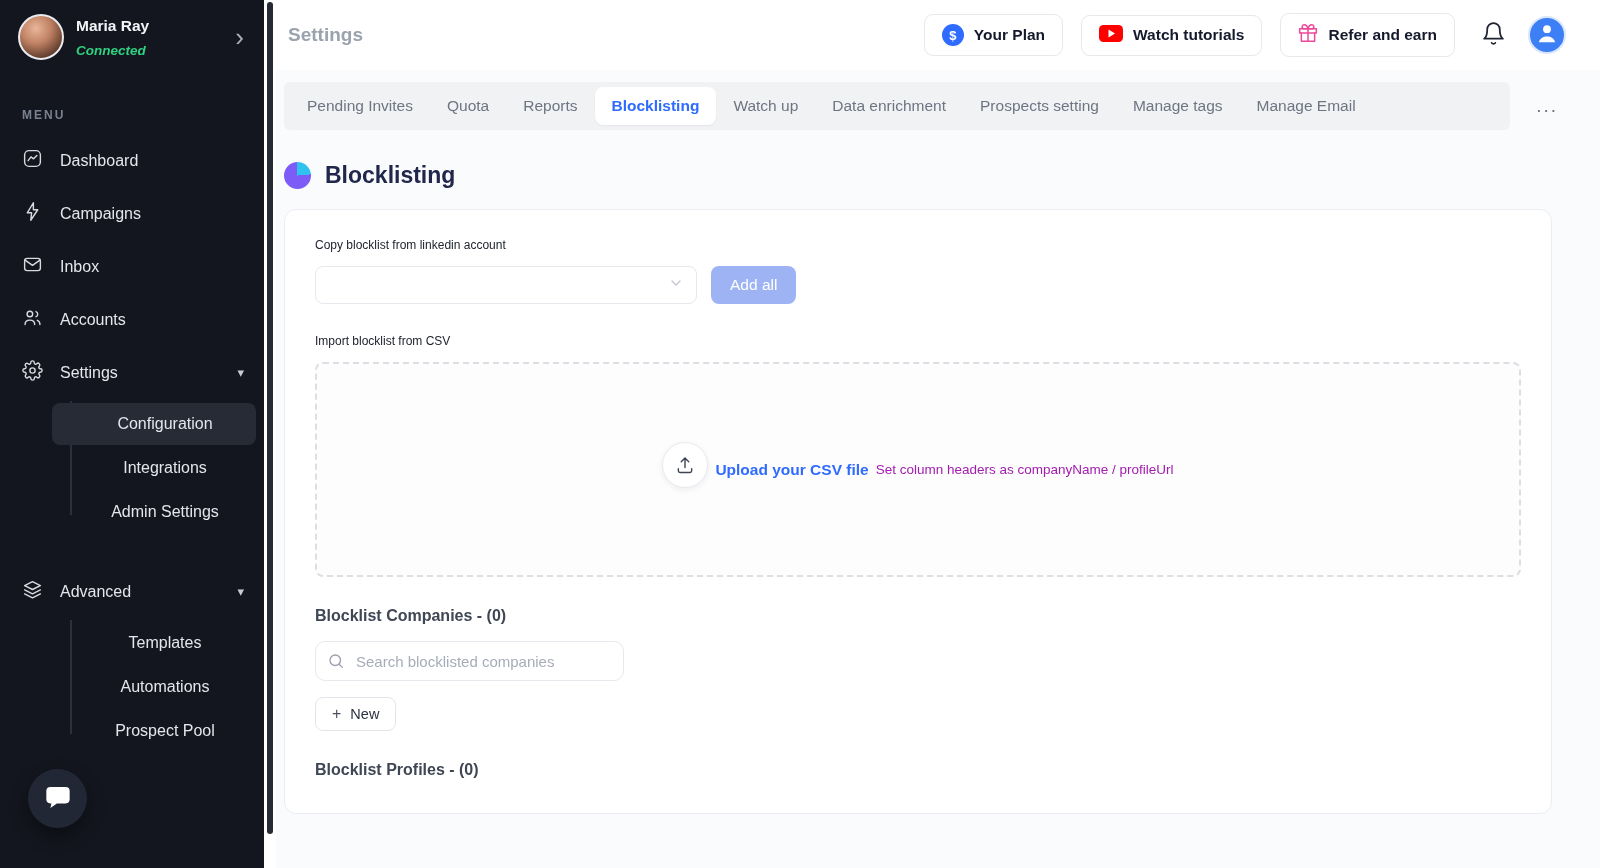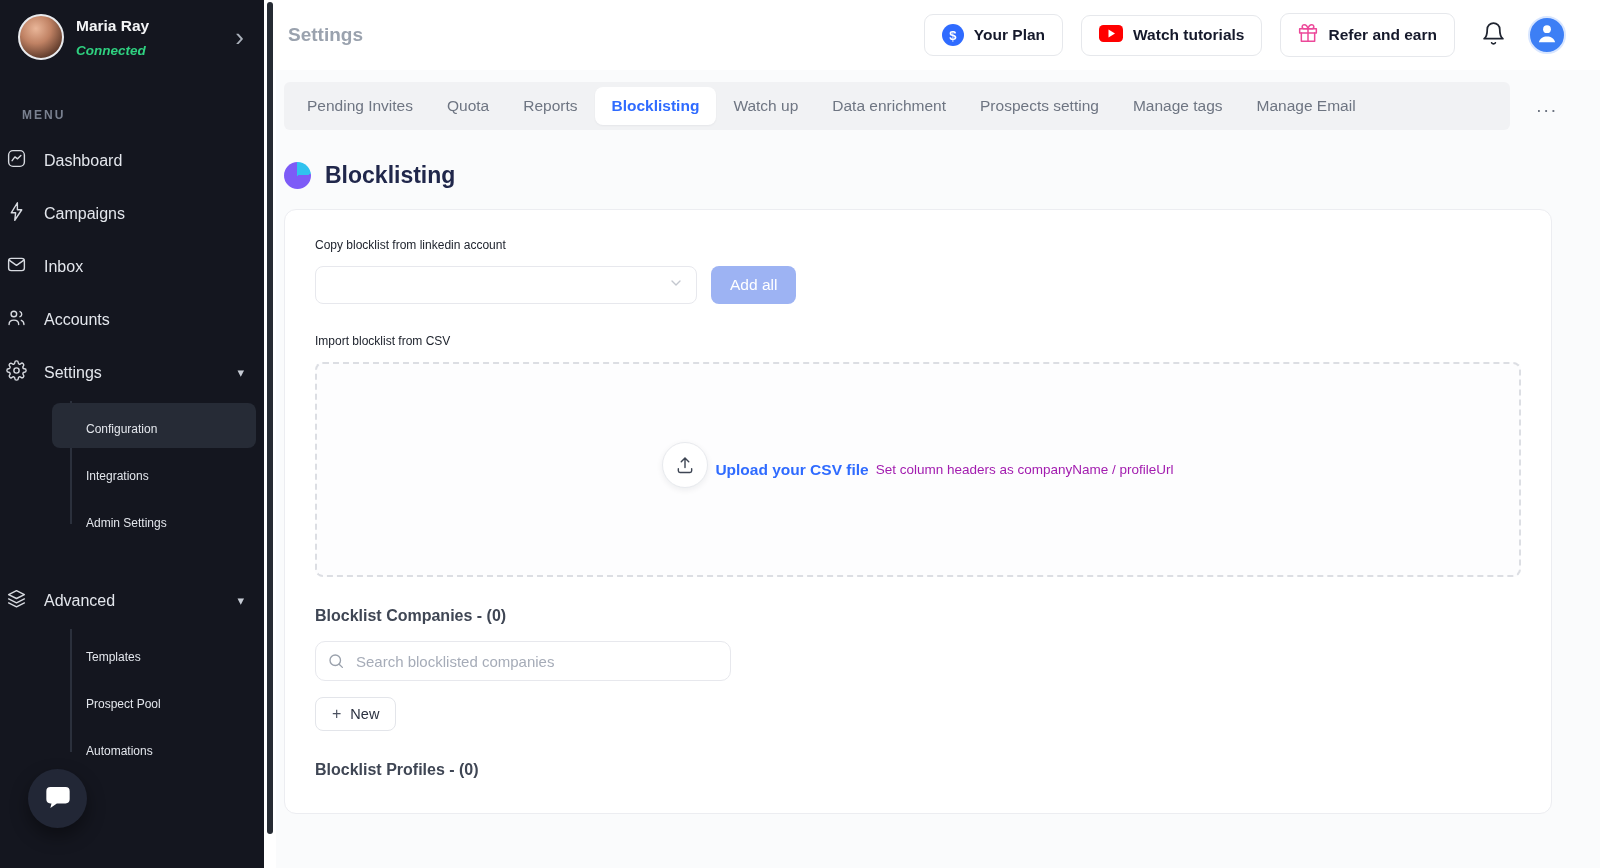--- a/index.html
+++ b/index.html
@@ -14,26 +14,26 @@
   
   .sidebar { width:264px; flex-shrink:0; background:#14161f; color:#e7e9ee; position:relative; overflow:hidden; }
   .user-row { display:flex; align-items:center; gap:12px; padding:14px 16px 14px 18px; cursor:pointer; }
   .avatar-photo { width:46px; height:46px; border-radius:50%; flex-shrink:0;
     background: radial-gradient(circle at 38% 30%, #e9b699 0%, #c08264 38%, #6b4432 72%, #33201a 100%);
     border:2px solid #e9ebee; }
   .user-name { font-size:15.5px; font-weight:700; color:#f4f5f7; }
   .user-status { font-size:13.5px; color:#2fd180; margin-top:8px; font-weight:600;font-style:italic; }
   .chev-right { margin-left:auto; color:#aab0ba; font-size:26px; line-height:1; padding:4px; cursor:pointer; }
   .menu-label { padding:34px 22px 12px; font-size:12px; letter-spacing:2px; color:#7a8190; font-weight:700; }
-  .nav-item { display:flex; align-items:center; gap:17px; padding:14px 20px 14px 6px; font-size:16px; color:#e3e6ec; cursor:pointer; }
+  .nav-item { display:flex; align-items:center; gap:17px; padding:14px 20px 14px 22px; font-size:16px; color:#e3e6ec; cursor:pointer; }
   .nav-item svg { width:21px; height:21px; stroke:#d7dae0; flex-shrink:0; }
   .caret { margin-left:auto; color:#c6cbd4; font-size:13px; }
   .sub-group { position:relative; padding:2px 0 8px; }
   .sub-group::before { content:""; position:absolute; left:70px; top:2px; bottom:28px; width:1.5px; background:#2b303c; }
-  .sub-item { position:relative; z-index:1; margin:2px 8px 2px 52px; padding:19px 12px 12px 34px; border-radius:8px; font-size:12px; color:#e3e6ec; cursor:pointer; }
+  .sub-item { position:relative; z-index:1; margin:2px 8px 2px 52px; padding:12px 12px 12px 34px; border-radius:8px; font-size:16px; color:#e3e6ec; cursor:pointer;text-align:center; }
   .sub-item.active { background:#262b36; }
   .nav-item.advanced { margin-top:22px; }
   .chat-btn { position:absolute; left:28px; bottom:40px; width:59px; height:59px; border-radius:50%;
     background:#222736; display:flex; align-items:center; justify-content:center; cursor:pointer;
     box-shadow:0 8px 18px rgba(0,0,0,.4); }
   .chat-btn svg { width:28px; height:28px; }
 
   
   .scroll-gutter { width:12px; flex-shrink:0; background:#fff; position:relative; }
   .scroll-thumb { position:absolute; left:3px; top:2px; width:6px; height:832px; background:#262b33; border-radius:4px; cursor:grab; }
@@ -72,21 +72,21 @@
     font-size:15.5px; font-weight:500; cursor:pointer; font-family:inherit; }
   .import-label { margin-top:30px; }
   .upload-zone { margin-top:14px; border:2px dashed #dcdee3; border-radius:8px; height:215px; background:#fdfdfe;
     display:flex; flex-direction:row; align-items:center; justify-content:center; gap:7px; cursor:pointer; }
   .up-circle { width:46px; height:46px; border-radius:50%; border:1px solid #e8eaee; background:#fff;
     display:flex; align-items:center; justify-content:center; box-shadow:0 2px 6px rgba(16,24,40,.07); margin-bottom:9px; }
   .up-circle svg { width:20px; height:20px; stroke:#3e4654; }
   .upload-link { color:#2f6bff; font-size:15.5px; font-weight:700; cursor:pointer; }
   .upload-hint { color:#a21caf; font-size:13.5px; }
   .section-h { margin-top:30px; font-size:16px; font-weight:700; color:#3f4654; }
-  .search-wrap { position:relative; margin-top:16px; width:416px; }
+  .search-wrap { position:relative; margin-top:16px; width:309px; }
   .search-input { width:100%; height:40px; border:1px solid #e7e8ed; border-radius:10px; background:#fff;
     padding:0 14px 0 40px; font-size:15px; color:#374151; outline:none; font-family:inherit; }
   .search-input::placeholder { color:#a6acb8; }
   .search-icon { position:absolute; left:12px; top:11px; width:18px; height:18px; stroke:#9aa1ac; }
   .new-btn { margin-top:16px; display:inline-flex; align-items:center; gap:9px; border:1px solid #e3e5ea;
     background:#fff; border-radius:8px; padding:8px 16px; font-size:14.5px; color:#2b3140; cursor:pointer; font-family:inherit; }
   .plus-glyph { font-size:16px; color:#4b5160; line-height:1; }
 </style>
 </head>
 <body>
@@ -152,22 +152,22 @@
           <polygon points="12 3 3 7.5 12 12 21 7.5 12 3"></polygon>
           <polyline points="3 12.5 12 17 21 12.5"></polyline>
           <polyline points="3 17 12 21.5 21 17"></polyline>
         </svg></span>
     <span>Advanced</span>
     <span class="caret">▾</span>
   </div>
 
   <div class="sub-group">
     <div class="sub-item">Templates</div>
+    <div class="sub-item">Automations</div>
     <div class="sub-item">Prospect Pool</div>
-    <div class="sub-item">Automations</div>
   </div>
 
   <div class="chat-btn">
     <span><svg viewBox="0 0 24 24">
           <path d="M5.5 3.5h13a3.5 3.5 0 0 1 3.5 3.5v7a3.5 3.5 0 0 1-3.5 3.5H11l-5.5 4 .9-4H5.5A3.5 3.5 0 0 1 2 14V7a3.5 3.5 0 0 1 3.5-3.5z" fill="#ffffff"></path>
         </svg></span>
   </div>
 </aside>
 
 <div class="scroll-gutter">

